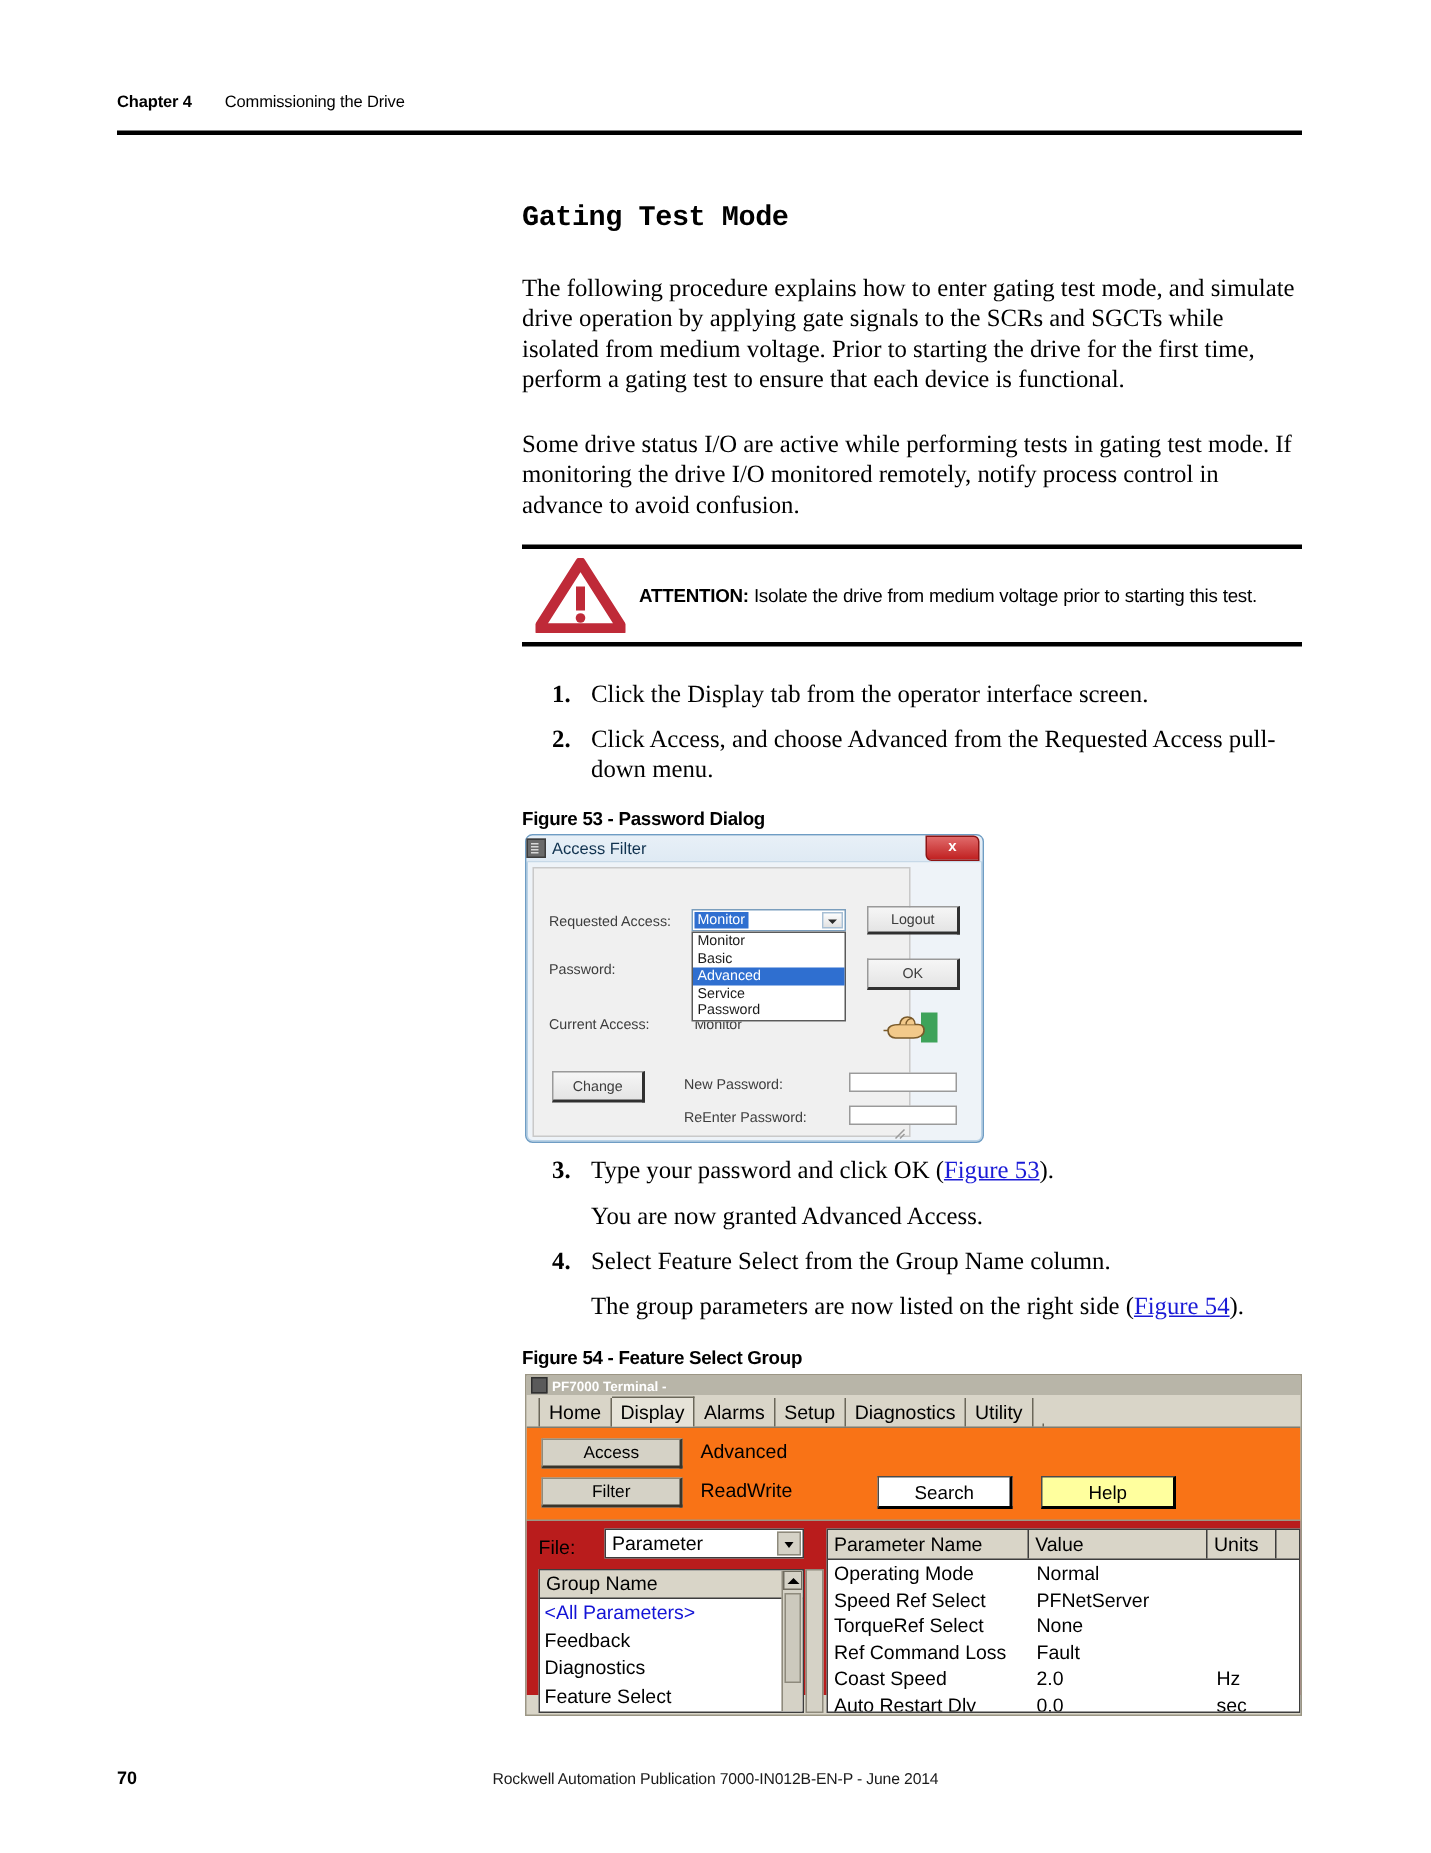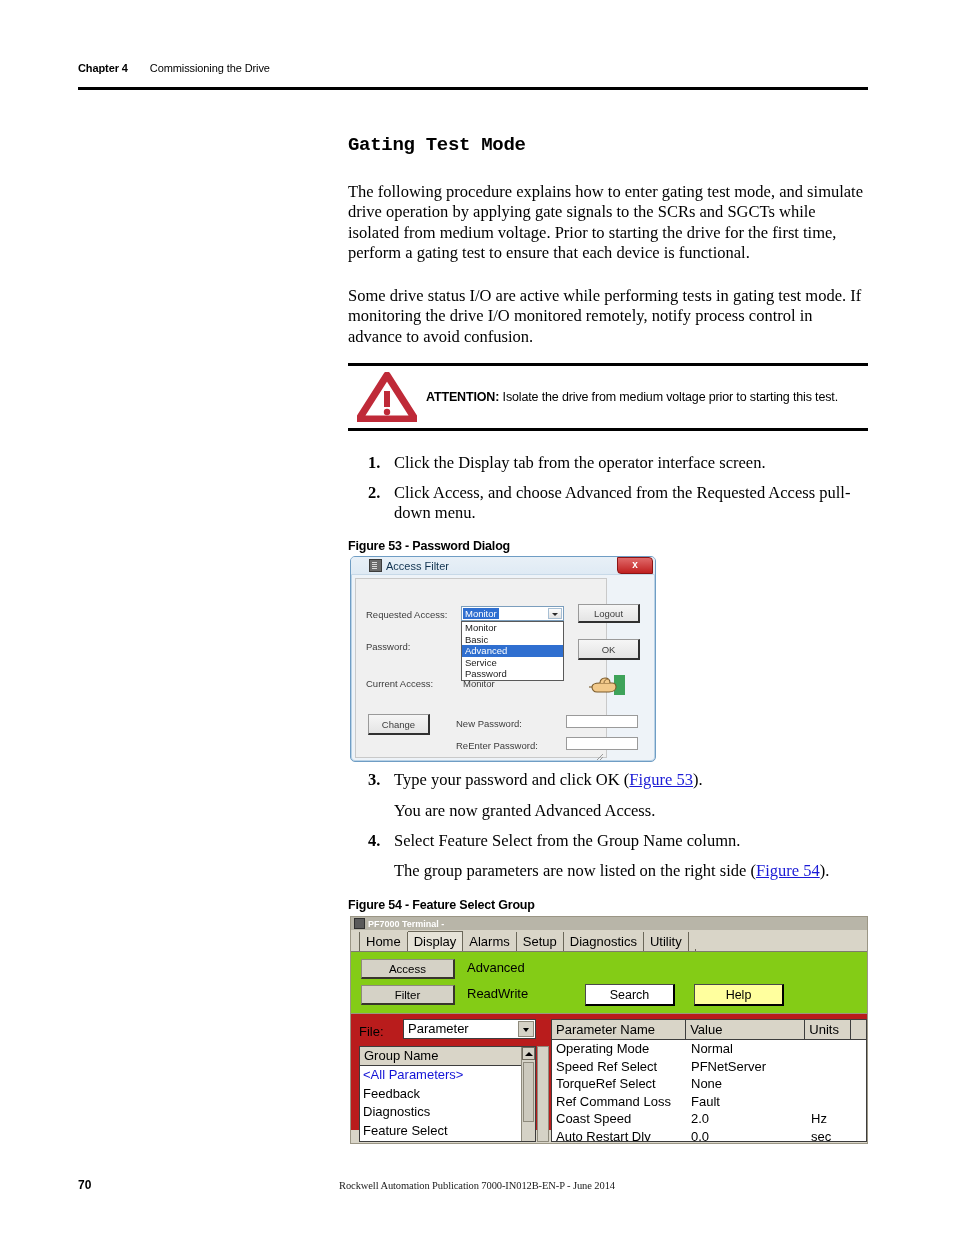--- a/index.html
+++ b/index.html
@@ -128,21 +128,21 @@
     box-shadow: 0 0 0 1px #b9d2e6 inset;
   }
   .dlg-titlebar {
     position: relative;
     height: 17px;
     background: linear-gradient(#e8f0f7, #dfeaf4);
     border-bottom: 1px solid #c7d9e8;
     border-radius: 4px 4px 0 0;
     display: flex;
     align-items: center;
-    padding-left: 18px;
+    padding-left: 0;
   }
   .dlg-appicon {
     width: 11px; height: 11px;
     background: #6a6a6a;
     border: 1px solid #3c3c3c;
     margin-right: 4px;
     position: relative;
   }
   .dlg-appicon:after {
     content:"";
@@ -321,21 +321,21 @@
   .tab.active {
     background: #e6e3d8;
     border-top: 1px solid #6b6759;
     font-weight: normal;
   }
   .tab.spacer { border-right: 1px solid #6b6759; width: 6px; padding: 1px 0; }
 
   .access-panel {
     position: relative;
     height: 62px;
-    background: #84cc16;
+    background: #f97316;
     border-bottom: 1px solid #9b9685;
     box-sizing: border-box;
   }
   .btn-gray {
     position: absolute;
     background: #d5d2c6;
     border: 1px solid #8e8a7c;
     border-right: 2px solid #38352c;
     border-bottom: 2px solid #38352c;
     box-sizing: border-box;
@@ -520,21 +520,21 @@
     left: 78px; top: 1178px;
     font-family: "Liberation Sans", sans-serif;
     font-size: 12px;
     font-weight: bold;
   }
   .footer-text {
     position: absolute;
     left: 0; top: 1180px;
     width: 954px;
     text-align: center;
-    font-family: Liberation Serif, serif;
+    font-family: Liberation Sans, sans-serif;
     font-size: 10.5px;
     letter-spacing: -0.1px;
     color: #1a1a1a;
   }
 </style>
 </head>
 <body>
 
 <div class="page">
 

